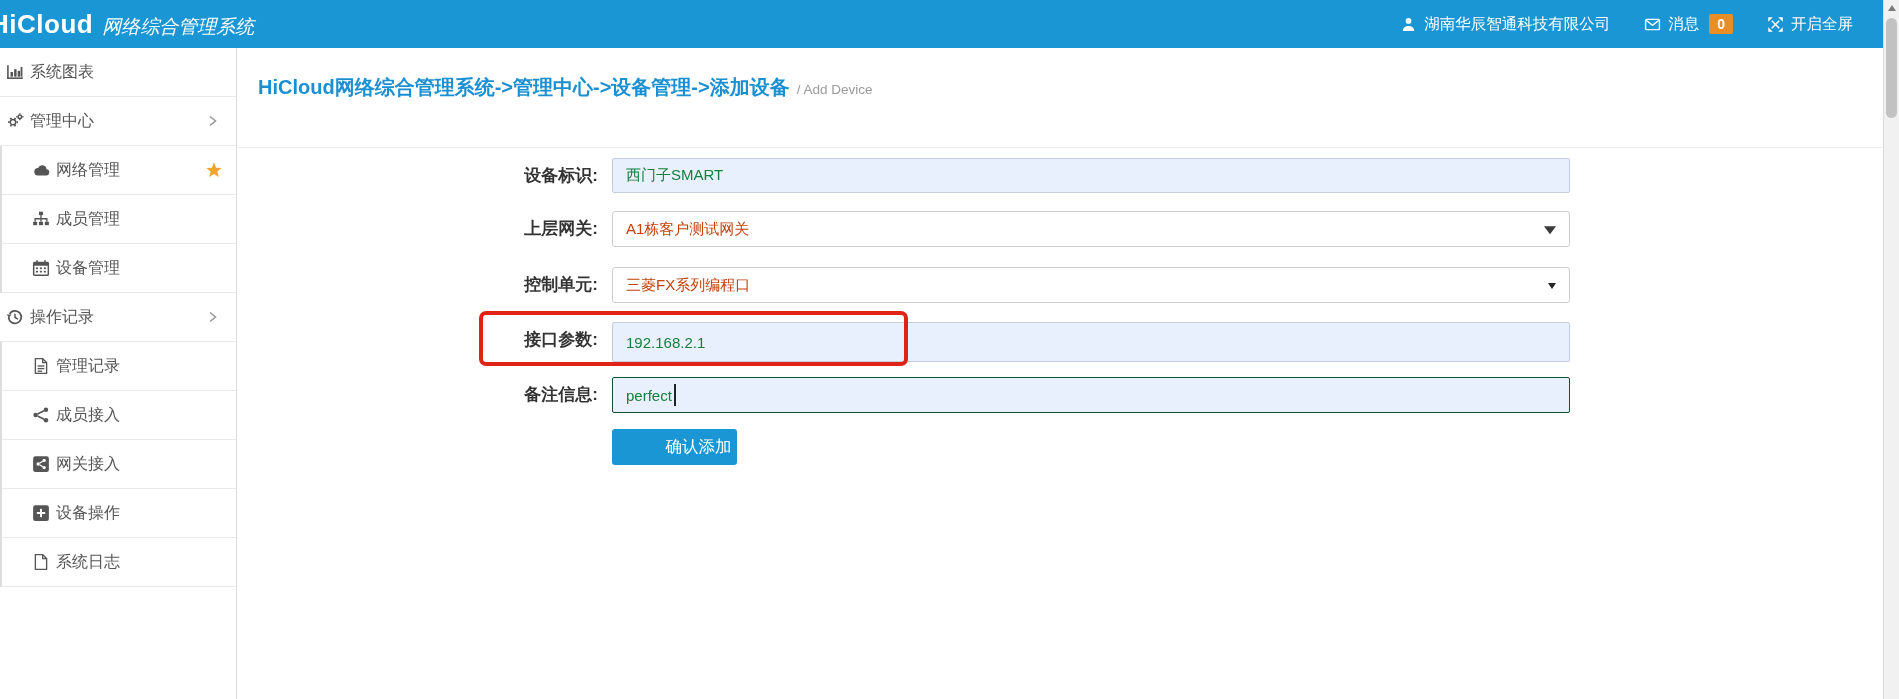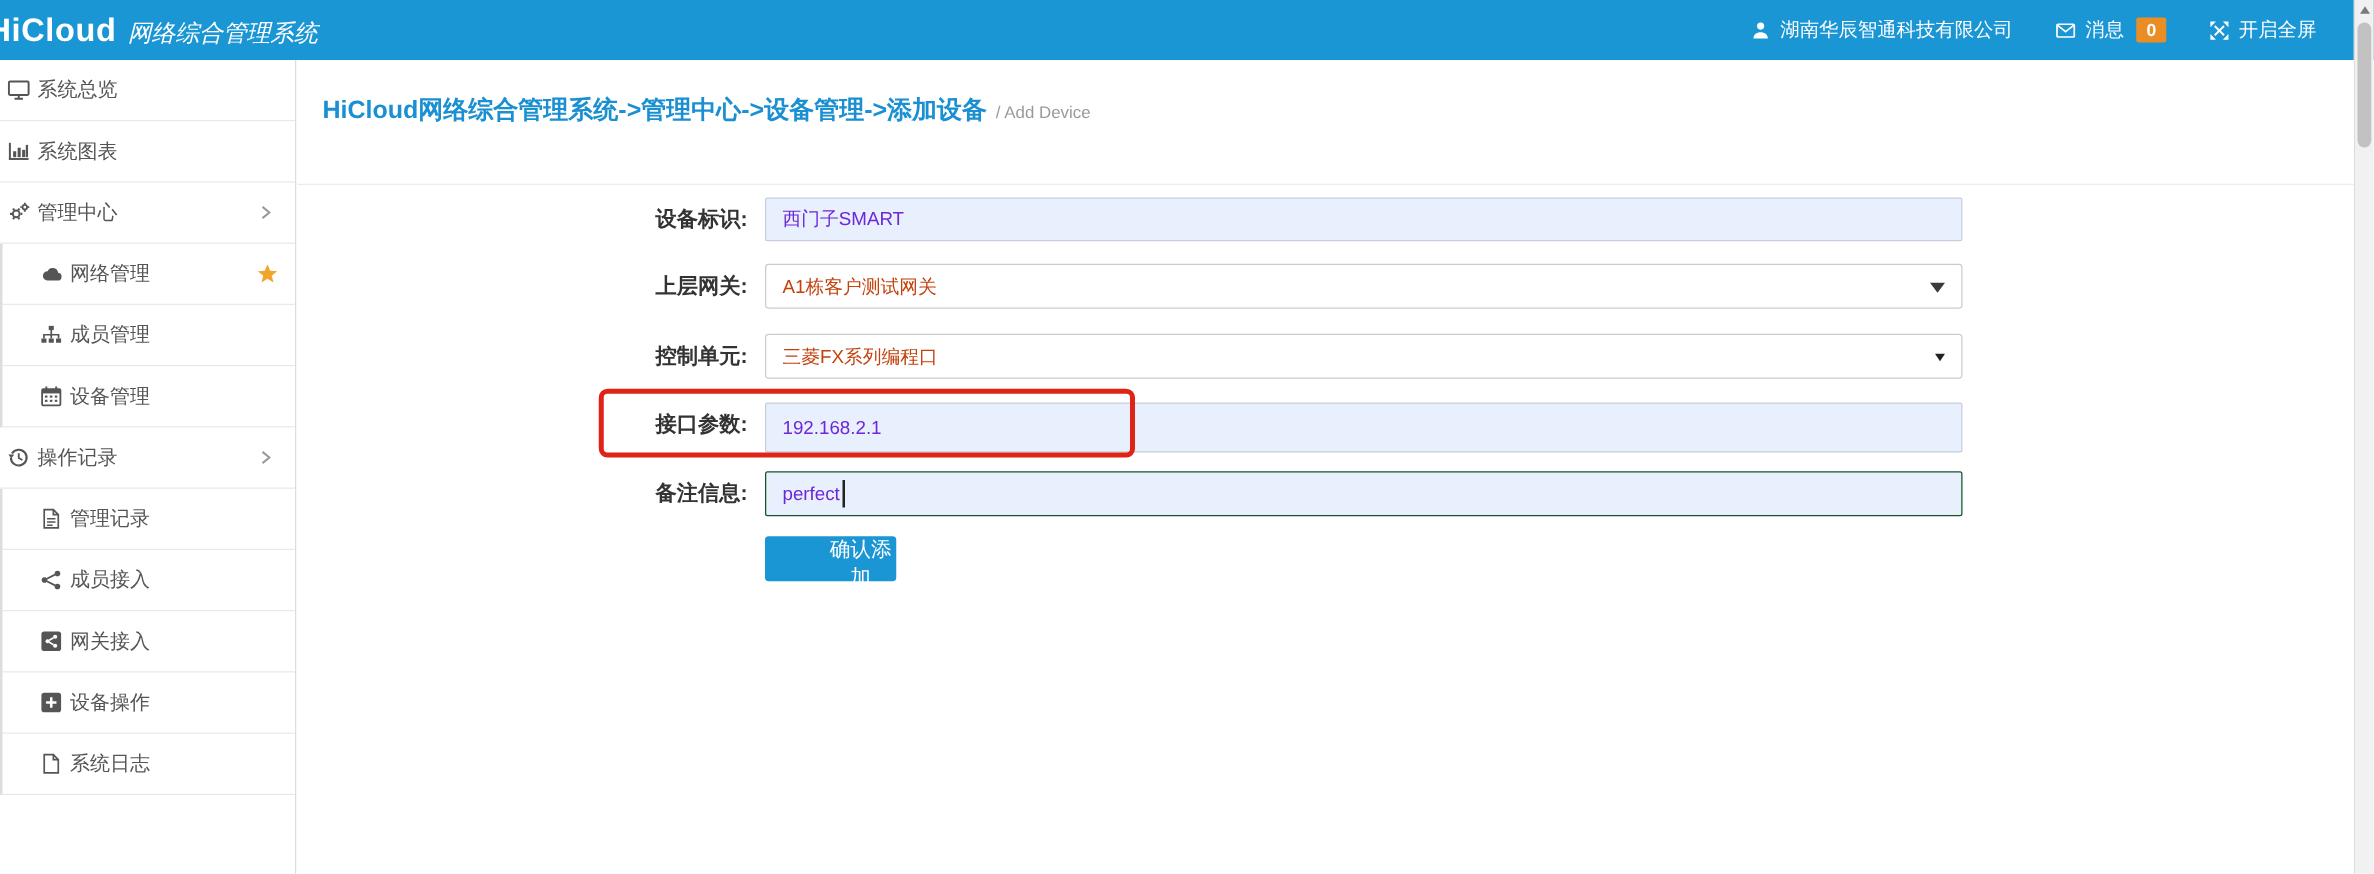--- a/index.html
+++ b/index.html
@@ -69,21 +69,21 @@
   .crumb-suffix { color:#9a9a9a; font-size:13.5px; margin-left:7px; }
 
   
   .flabel {
     position:absolute; left:370px; width:228px; text-align:right;
     font-weight:bold; font-size:17px; color:#333; line-height:35px;
   }
   .finput {
     position:absolute; left:612px; width:958px; height:35px;
     border:1px solid #c5cddb; border-radius:2px; background:#e8f0fe;
-    padding:0 13px; font-size:15px; color:#6d28d9;
+    padding:0 13px; font-size:15px; color:#15803d;
     font-family:"Liberation Sans","DejaVu Sans",sans-serif;
   }
   .finput.focused { border:1px solid #14532d; }
   .fselect {
     position:absolute; left:612px; width:958px; height:36px;
     border:1px solid #ccc; border-radius:3px; background:#fff;
     display:flex; align-items:center; padding:0 13px; font-size:15px; color:#c2410c;
     cursor:pointer;
   }
   .caret {
@@ -96,21 +96,21 @@
     border-top:6px solid #222;
   }
   .red-box {
     position:absolute; left:479px; top:311px; width:429px; height:55px;
     border:4px solid #e02317; border-radius:7px; z-index:5; pointer-events:none;
   }
   .text-cursor {
     position:absolute; left:674px; top:384px; width:1.5px; height:22px; background:#222;
   }
   .submit-btn {
-    position:absolute; left:612px; top:429px; width:105px; height:36px;
+    position:absolute; left:612px; top:429px; width:125px; height:36px;
     background:#1b96d4; color:#fff; border:none; border-radius:3px;
     font-size:16.5px; cursor:pointer;
     font-family:Liberation Sans, sans-serif;
     padding-left:48px;
   }
 </style>
 </head>
 <body>
 
 <div class="header">
@@ -158,30 +158,20 @@
   </div>
 </div>
 
 <div class="scrollbar">
   <div class="sb-arrow"></div>
   <div class="sb-thumb"></div>
 </div>
 
 <div class="sidebar">
 
-  <div class="srow">
-    <span class="sicon">
-      <svg viewBox="0 0 16 16" fill="none" stroke="#555" stroke-width="1.4">
-          <rect x="1" y="2" width="14" height="9.5" rx="0.8"></rect>
-          <line x1="8" y1="11.5" x2="8" y2="14"></line>
-          <line x1="5" y1="14.2" x2="11" y2="14.2"></line>
-        </svg>
-    </span>
-    <span>系统总览</span>
-  </div>
 
   <div class="srow">
     <span class="sicon">
       <svg viewBox="0 0 16 16" fill="#555">
           <rect x="1" y="2" width="1.4" height="12"></rect>
           <rect x="1" y="12.8" width="14" height="1.4"></rect>
           <rect x="4" y="8" width="2.2" height="4.2"></rect>
           <rect x="7.2" y="5.5" width="2.2" height="6.7"></rect>
           <rect x="10.4" y="7" width="2.2" height="5.2"></rect>
           <rect x="13" y="3.5" width="1.6" height="8.7"></rect>

